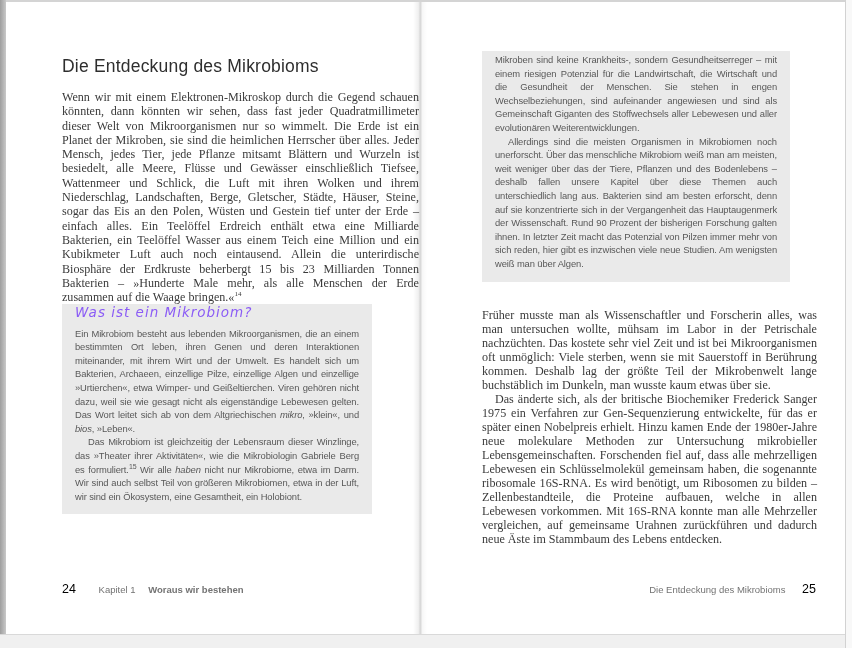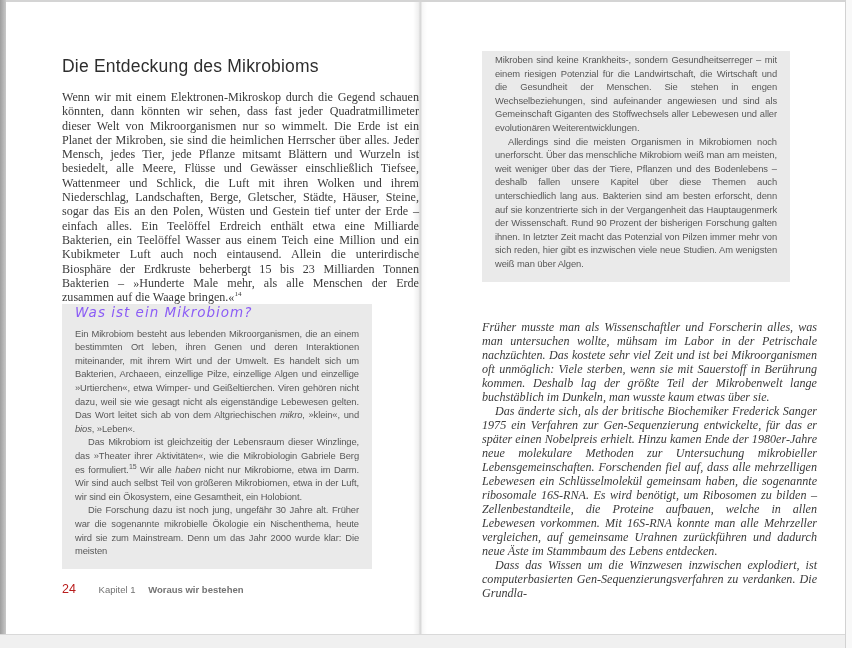--- a/index.html
+++ b/index.html
@@ -23,80 +23,82 @@
 
   
   .section-heading{position:absolute;left:56px;top:54px;margin:0;
        font-size:17.5px;font-weight:400;color:#2e2e2e;letter-spacing:0.2px;}
 
   
   .serif-block{position:absolute;text-align:justify;color:#3a3a3a;
        font-family:"Liberation Serif",serif;font-size:12.1px;line-height:14.3px;}
   .serif-block p{margin:0;}
   .intro{left:56px;top:88px;width:357px;}
-  .right-body{left:57px;top:318px;width:335px;line-height:14px;font-style:italic;}
+  .right-body{left:57px;top:306px;width:335px;line-height:14px;}
   .indent{text-indent:13px;}
   sup{font-size:7px;line-height:0;vertical-align:super;}
 
   
   .infobox{position:absolute;background:#eaeaea;box-sizing:border-box;
        padding:2px 13px 11px 13px;color:#585858;text-align:justify;
        font-size:9.4px;line-height:13.6px;letter-spacing:-0.1px;}
   .infobox p{margin:0;}
   .infobox-left{left:56px;top:302px;width:310px;}
   .infobox-right{left:57px;top:49px;width:308px;}
   .infobox-heading{margin:0 0 7px 0;font-style:italic;font-weight:400;
        font-size:13.5px;letter-spacing:1px;color:#8b5cf6;
        font-family:"DejaVu Sans",sans-serif;}
 
   
   .footer{position:absolute;top:580px;color:#737373;font-size:9.5px;}
   .footer-left{left:56px;}
   .footer-right{right:29px;text-align:right;}
-  .page-num{color:#b91c1c;font-size:12.5px;}
+  .page-num{color:#000000;font-size:12.5px;}
   .footer-left .chapter-label{margin-left:20px;}
   .footer-left .chapter-title{margin-left:10px;font-weight:bold;}
   .footer-right .page-num{margin-left:14px;}
 </style>
 </head>
 <body>
 
 <div class="scan">
 
   <div class="page page-left">
     <h1 class="section-heading">Die Entdeckung des Mikrobioms</h1>
 
     <div class="serif-block intro"><span>Wenn wir mit einem Elektronen-Mikroskop durch die Gegend schauen könnten, dann könnten wir sehen, dass fast jeder Quadratmillimeter dieser Welt von Mikroorganismen nur so wimmelt. Die Erde ist ein Planet der Mikroben, sie sind die heimlichen Herrscher über alles. Jeder Mensch, jedes Tier, jede Pflanze mitsamt Blättern und Wurzeln ist besiedelt, alle Meere, Flüsse und Gewässer einschließlich Tiefsee, Wattenmeer und Schlick, die Luft mit ihren Wolken und ihrem Niederschlag, Landschaften, Berge, Gletscher, Städte, Häuser, Steine, sogar das Eis an den Polen, Wüsten und Gestein tief unter der Erde – einfach alles. Ein Teelöffel Erdreich enthält etwa eine Milliarde Bakterien, ein Teelöffel Wasser aus einem Teich eine Million und ein Kubikmeter Luft auch noch eintausend. Allein die unterirdische Biosphäre der Erdkruste beherbergt 15 bis 23 Milliarden Tonnen Bakterien – »Hunderte Male mehr, als alle Menschen der Erde zusammen auf die Waage bringen.«</span><sup>14</sup></div>
 
     <div class="infobox infobox-left">
       <h2 class="infobox-heading">Was ist ein Mikrobiom?</h2>
       <p><span>Ein Mikrobiom besteht aus lebenden Mikroorganismen, die an einem bestimmten Ort leben, ihren Genen und deren Interaktionen miteinander, mit ihrem Wirt und der Umwelt. Es handelt sich um Bakterien, Archaeen, einzellige Pilze, einzellige Algen und einzellige »Urtierchen«, etwa Wimper- und Geißeltierchen. Viren gehören nicht dazu, weil sie wie gesagt nicht als eigenständige Lebewesen gelten. Das Wort leitet sich ab von dem Altgriechischen </span><i>mikro</i><span>, »klein«, und </span><i>bios</i><span>, »Leben«.</span></p>
       <p class="indent"><span>Das Mikrobiom ist gleichzeitig der Lebensraum dieser Winzlinge, das »Theater ihrer Aktivitäten«, wie die Mikrobiologin Gabriele Berg es formuliert.</span><sup>15</sup><span> Wir alle </span><i>haben</i><span> nicht nur Mikrobiome, etwa im Darm. Wir sind auch selbst Teil von größeren Mikrobiomen, etwa in der Luft, wir sind ein Ökosystem, eine Gesamtheit, ein Holobiont.</span></p>
-      <p class="indent"><span>Die Forschung dazu ist noch jung, ungefähr 30 Jahre alt. Früher war die sogenannte mikrobielle Ökologie ein Nischenthema, heute wird sie zum Mainstream. Denn um das Jahr 2000 wurde klar: Die meisten</span></p>
     </div>
 
     <div class="footer footer-left">
       <span class="page-num">24</span>
       <span class="chapter-label">Kapitel 1</span>
       <span class="chapter-title">Woraus wir bestehen</span>
     </div>
   </div>
 
   <div class="page page-right">
     <div class="infobox infobox-right">
       <p><span>Mikroben sind keine Krankheits-, sondern Gesundheitserreger – mit einem riesigen Potenzial für die Landwirtschaft, die Wirtschaft und die Gesundheit der Menschen. Sie stehen in engen Wechselbeziehungen, sind aufeinander angewiesen und sind als Gemeinschaft Giganten des Stoffwechsels aller Lebewesen und aller evolutionären Weiterentwicklungen.</span></p>
       <p class="indent"><span>Allerdings sind die meisten Organismen in Mikrobiomen noch unerforscht. Über das menschliche Mikrobiom weiß man am meisten, weit weniger über das der Tiere, Pflanzen und des Bodenlebens – deshalb fallen unsere Kapitel über diese Themen auch unterschiedlich lang aus. Bakterien sind am besten erforscht, denn auf sie konzentrierte sich in der Vergangenheit das Hauptaugenmerk der Wissenschaft. Rund 90 Prozent der bisherigen Forschung galten ihnen. In letzter Zeit macht das Potenzial von Pilzen immer mehr von sich reden, hier gibt es inzwischen viele neue Studien. Am wenigsten weiß man über Algen.</span></p>
     </div>
 
     <div class="serif-block right-body">
       <p><span>Früher musste man als Wissenschaftler und Forscherin alles, was man untersuchen wollte, mühsam im Labor in der Petrischale nachzüchten. Das kostete sehr viel Zeit und ist bei Mikroorganismen oft unmöglich: Viele sterben, wenn sie mit Sauerstoff in Berührung kommen. Deshalb lag der größte Teil der Mikrobenwelt lange buchstäblich im Dunkeln, man wusste kaum etwas über sie.</span></p>
       <p class="indent"><span>Das änderte sich, als der britische Biochemiker Frederick Sanger 1975 ein Verfahren zur Gen-Sequenzierung entwickelte, für das er später einen Nobelpreis erhielt. Hinzu kamen Ende der 1980er-Jahre neue molekulare Methoden zur Untersuchung mikrobieller Lebensgemeinschaften. Forschenden fiel auf, dass alle mehrzelligen Lebewesen ein Schlüsselmolekül gemeinsam haben, die sogenannte ribosomale 16S-RNA. Es wird benötigt, um Ribosomen zu bilden – Zellenbestandteile, die Proteine aufbauen, welche in allen Lebewesen vorkommen. Mit 16S-RNA konnte man alle Mehrzeller vergleichen, auf gemeinsame Urahnen zurückführen und dadurch neue Äste im Stammbaum des Lebens entdecken.</span></p>
-      <p class="indent"><span>Dass das Wissen um die Winzwesen inzwischen explodiert, ist computerbasierten Gen-Sequenzierungsverfahren zu verdanken. Die Grundla-</span></p>
     </div>
 
+    <div class="footer footer-right">
+      <span>Die Entdeckung des Mikrobioms</span>
+      <span class="page-num">25</span>
+    </div>
   </div>
 
   <div class="spine"></div>
   <div class="edge-top"></div>
   <div class="edge-left"></div>
   <div class="edge-bottom"></div>
   <div class="edge-right"></div>
 </div>
 
 </body></html>

